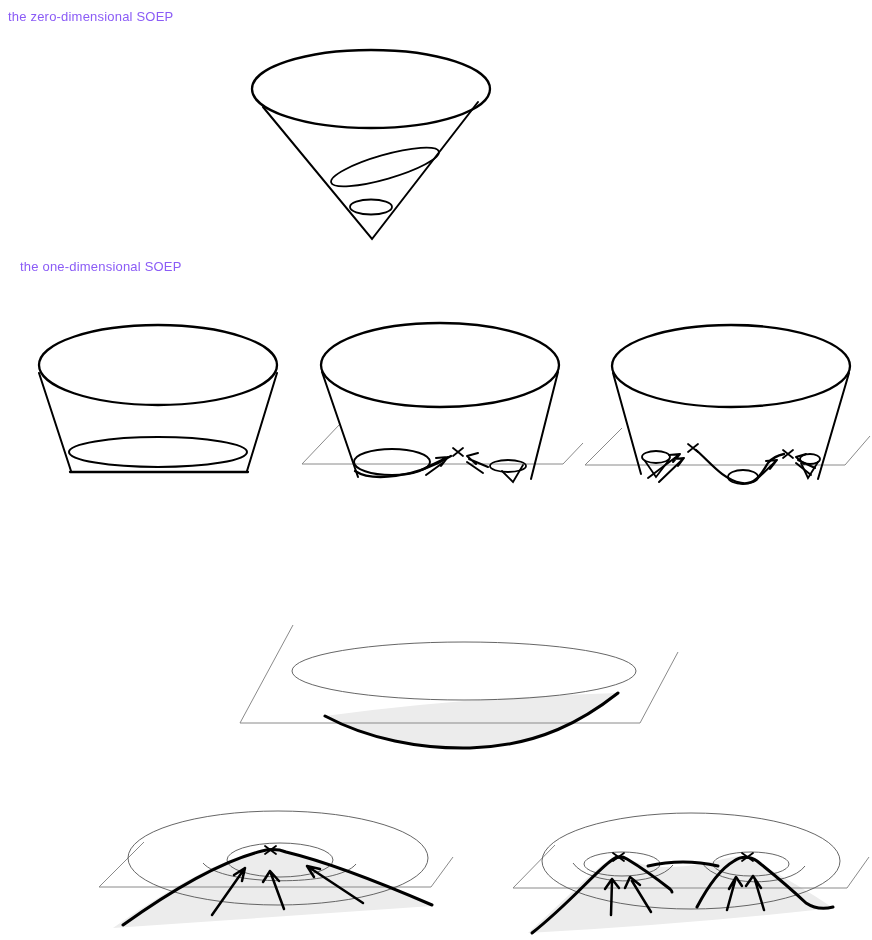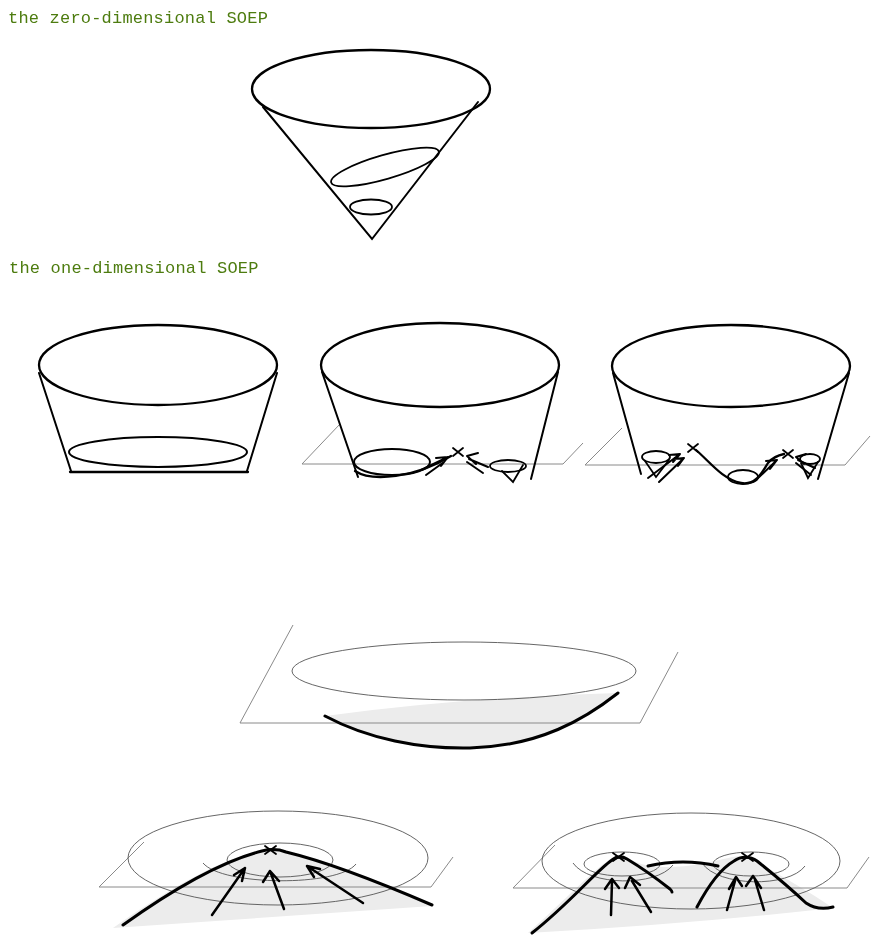--- a/index.html
+++ b/index.html
@@ -1,38 +1,38 @@
 <!DOCTYPE html>
 <html><head>
 <meta charset="utf-8">
 <style>
   html,body{margin:0;padding:0;background:#fff;}
   .stage{position:relative;width:872px;height:940px;background:#fff;overflow:hidden;}
-  .lbl{position:absolute;font-family:Liberation Mono, monospace;
-       font-size:17px;color:#4d7c0f;white-space:nowrap;letter-spacing:0.2px;}
+  .lbl{position:absolute;font-family:Liberation Sans, sans-serif;
+       font-size:13px;color:#8b5cf6;white-space:nowrap;letter-spacing:0.2px;}
   svg{position:absolute;left:0;top:0;}
   .k2 {fill:none;stroke:#000;stroke-width:2;stroke-linecap:round;}
   .k22{fill:none;stroke:#000;stroke-width:2.3;stroke-linecap:round;}
   .k18{fill:none;stroke:#000;stroke-width:1.8;stroke-linecap:round;}
   .k3 {fill:none;stroke:#000;stroke-width:3;stroke-linecap:round;stroke-linejoin:round;}
   .arw{fill:none;stroke:#000;stroke-width:2.5;stroke-linecap:round;stroke-linejoin:round;}
   .aws{fill:none;stroke:#000;stroke-width:2;stroke-linecap:round;stroke-linejoin:round;}
   .xm {fill:none;stroke:#000;stroke-width:1.8;stroke-linecap:round;}
   .pln{fill:none;stroke:#8a8a8a;stroke-width:1;}
   .tel{fill:none;stroke:#555;stroke-width:0.9;}
   .fillgray{stroke:none;}
 </style>
 </head>
 <body>
 
 <div class="stage">
 
   <div class="lbl" style="left:8px;top:9px">the zero-dimensional SOEP</div>
 
-  <div class="lbl" style="left:9px;top:259px">the one-dimensional SOEP</div>
+  <div class="lbl" style="left:20px;top:259px">the one-dimensional SOEP</div>
 
 
   <svg width="872" height="940" viewBox="0 0 872 940">
 
     <g>
       <ellipse class="k22" cx="371" cy="89" rx="119" ry="39"></ellipse>
       <path class="k2" d="M263,107 L372,239 L478,102"></path>
       <ellipse class="k18" cx="385" cy="167" rx="56" ry="12" transform="rotate(-16 385 167)"></ellipse>
       <ellipse class="k18" cx="371" cy="207" rx="21" ry="7.5"></ellipse>
     </g>

